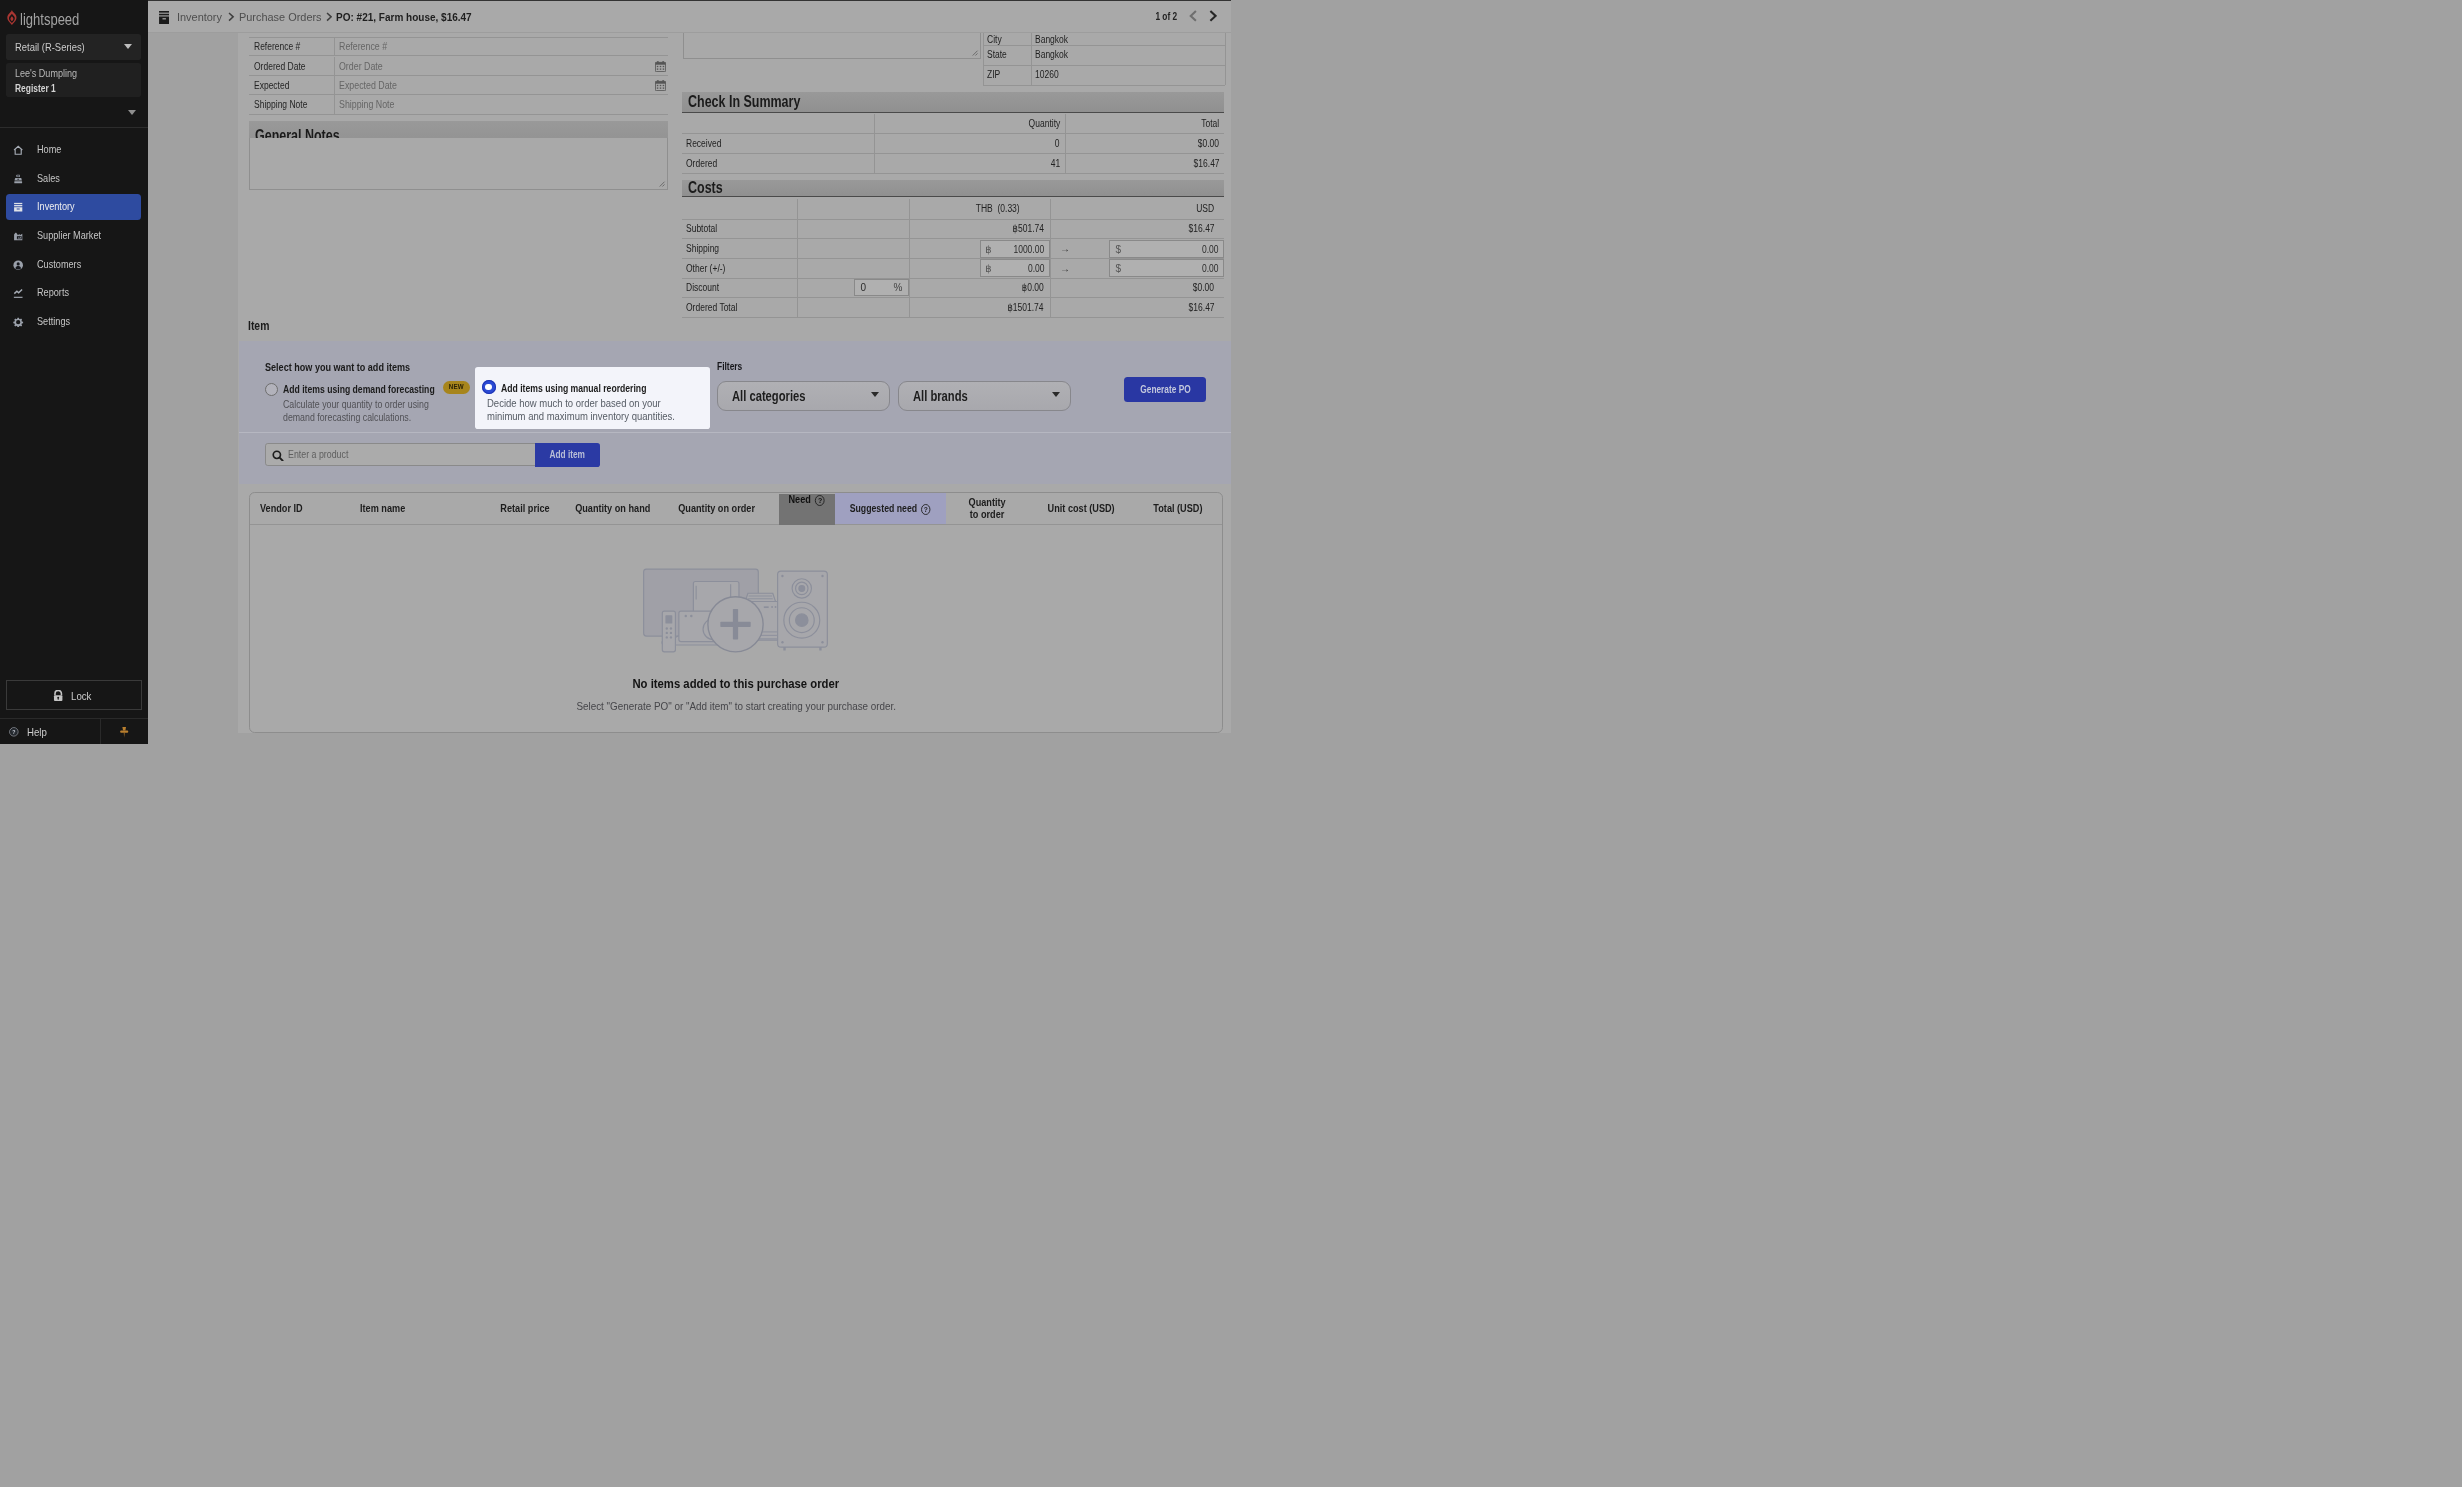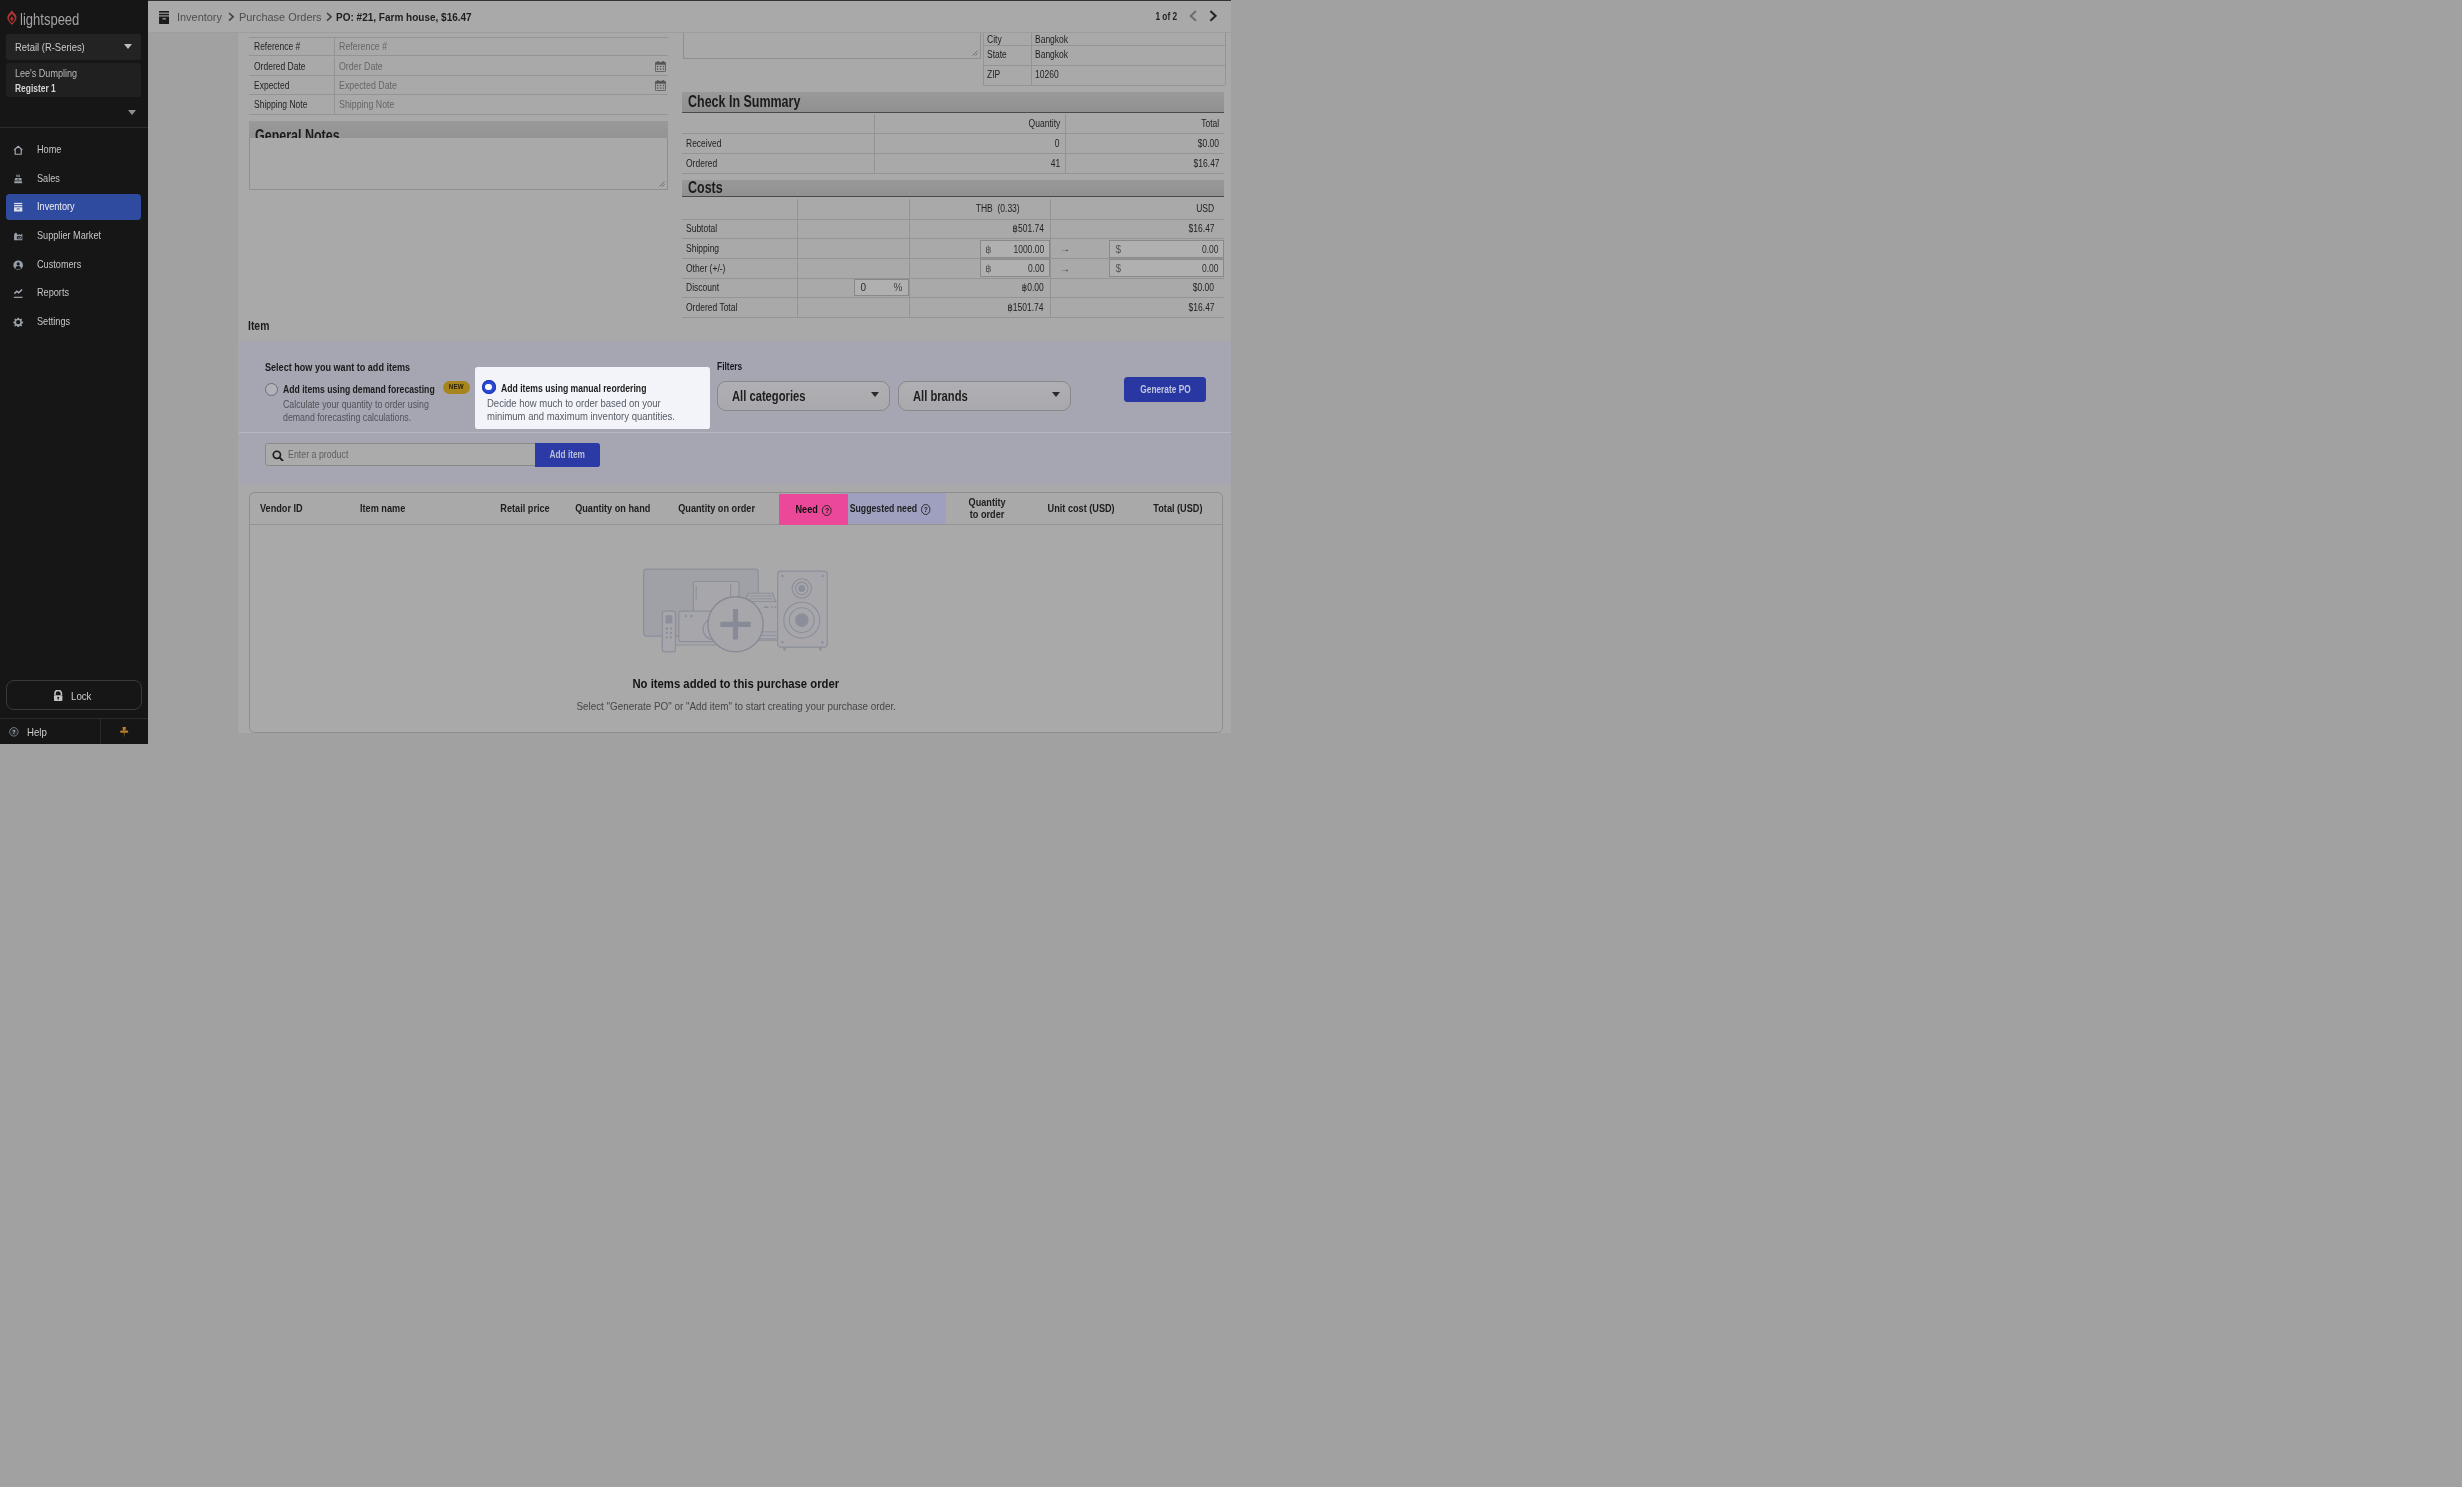--- a/index.html
+++ b/index.html
@@ -21,21 +21,21 @@
   #sb-retail .caret { position:absolute; right:9px; top:10.4px; width:0; height:0; border-left:4.9px solid transparent; border-right:4.9px solid transparent; border-top:5.6px solid #bdbdbd; }
   #sb-store { top:63px; height:34px; background:#202020; padding:3.5px 0 0 9px; }
   #sb-store .l1 { font-size:10.4px; color:#b9b9b9; line-height:14px; }
   #sb-store .l2 { font-size:10.8px; font-weight:bold; color:#d4d4d4; line-height:14px; }
   #sb-caret2 { position:absolute; right:11.8px; top:110px; width:0; height:0; border-left:4.9px solid transparent; border-right:4.9px solid transparent; border-top:5.6px solid #8f8f8f; }
   #sb-divider { position:absolute; left:0; right:0; top:127px; height:0.7px; background:#2c2c2c; }
   .nav-item { position:absolute; left:5.6px; width:135px; height:26px; border-radius:3.5px; color:#c6c6c6; font-size:10.4px; }
   .nav-item .ic { position:absolute; left:7.6px; top:7.6px; width:10.4px; height:10.4px; }
   .nav-item .tx { position:absolute; left:31px; top:0; height:26px; line-height:26px; }
   .nav-item.active { background:#2e4ba0; color:#f0f0f0; }
-  #lockbtn { position:absolute; left:5.6px; width:136px; top:680px; height:30px; border:0.7px solid #3a3a3a; border-radius:8px; color:#cbcbcb; font-size:11px; text-align:center; line-height:30px; }
+  #lockbtn { position:absolute; left:5.6px; width:136px; top:680px; height:30px; border:0.7px solid #3a3a3a; border-radius:0; color:#cbcbcb; font-size:11px; text-align:center; line-height:30px; }
   #helpbar { position:absolute; left:0; right:0; top:718px; bottom:0; border-top:0.7px solid #2a2a2a; }
   #helpbar .vd { position:absolute; left:100px; top:0; bottom:0; width:0.7px; background:#2a2a2a; }
   #helpbar .help-tx { position:absolute; left:27px; top:7px; color:#cecece; font-size:11px; }
 
   
   #topbar { position:absolute; left:148px; right:0; top:0; height:33px; background:#a9a9a9; border-top:1.4px solid #333; border-bottom:0.7px solid #9d9d9d; z-index:40; }
   #crumbs { position:absolute; left:11px; top:0; height:32px; line-height:32px; font-size:11.5px; color:#4e4e4e; white-space:nowrap; }
   #crumbs .dark { color:#1e1e1e; font-weight:bold; }
   #pager { position:absolute; right:14px; top:0; height:32px; line-height:32px; font-size:10.4px; font-weight:bold; color:#222; }
 
@@ -76,21 +76,21 @@
   #genpo { position:absolute; left:1124px; top:377px; width:82px; height:25px; background:#2937a3; border-radius:3.5px; color:#c3c8dd; font-weight:bold; font-size:10.4px; text-align:center; line-height:25px; }
   #searchbox { position:absolute; left:265px; top:443px; width:271px; height:23px; background:#ababab; border:0.7px solid #8a8a8a; border-radius:2.8px 0 0 2.8px; }
   #searchbox .ph { position:absolute; left:21.5px; top:0; bottom:0; display:flex; align-items:center; font-size:10.4px; color:#5f5f5f; }
   #additem { position:absolute; left:535px; top:443px; width:65px; height:24px; background:#2b3aa4; border-radius:0 2.8px 2.8px 0; color:#b9bed6; font-weight:bold; font-size:10.4px; text-align:center; line-height:24px; }
 
   
   #tbl { position:absolute; left:249px; top:492px; width:974px; height:241px; background:#a9a9a9; border:0.7px solid #8d8d8d; border-radius:5.6px; }
   #tbl .hdrline { position:absolute; left:0; right:0; top:31px; height:0.7px; background:#949494; }
   .th { position:absolute; top:0; height:31px; display:flex; align-items:center; justify-content:center; text-align:center; font-size:10.4px; font-weight:bold; color:#1d1d1d; line-height:11.5px; }
   #sugcell { position:absolute; left:585px; top:0; width:111px; height:31px; background:#9fa0c0; }
-  #needcell { position:absolute; left:529px; top:1.4px; width:69px; height:31px; background:#ec4899; z-index:5; display:flex; align-items:center; justify-content:center; font-size:10.4px; font-weight:bold; color:#111; }
+  #needcell { position:absolute; left:529px; top:1.4px; width:56px; height:31px; background:#737373; z-index:5; display:flex; align-items:flex-start; justify-content:center; font-size:10.4px; font-weight:bold; color:#111; }
   .qm { display:inline-block; width:11px; height:11px; border:1px solid #222; border-radius:50%; font-size:8px; font-weight:bold; text-align:center; line-height:10.4px; margin-left:2.1px; }
   #empty-h { position:absolute; left:0; right:0; top:183px; text-align:center; font-size:13px; font-weight:bold; color:#141414; }
   #empty-s { position:absolute; left:0; right:0; top:208px; text-align:center; font-size:10.4px; color:#46464a; }
 </style>
 </head>
 <body>
 
 <div id="sidebar">
   <svg class="abs" style="left:5.9px;top:8.3px" width="11.8" height="19" viewBox="0 0 31 40">
     <path d="M15.5 0.5 C14.5 5 9 8.3 5.6 13 C2.2 17.8 2.8 25 7 30 L15.5 39.5 L24 30 C28.2 25 28.8 17.8 25.4 13 C22 8.3 16.5 5 15.5 0.5 Z" fill="#a93632"></path>

